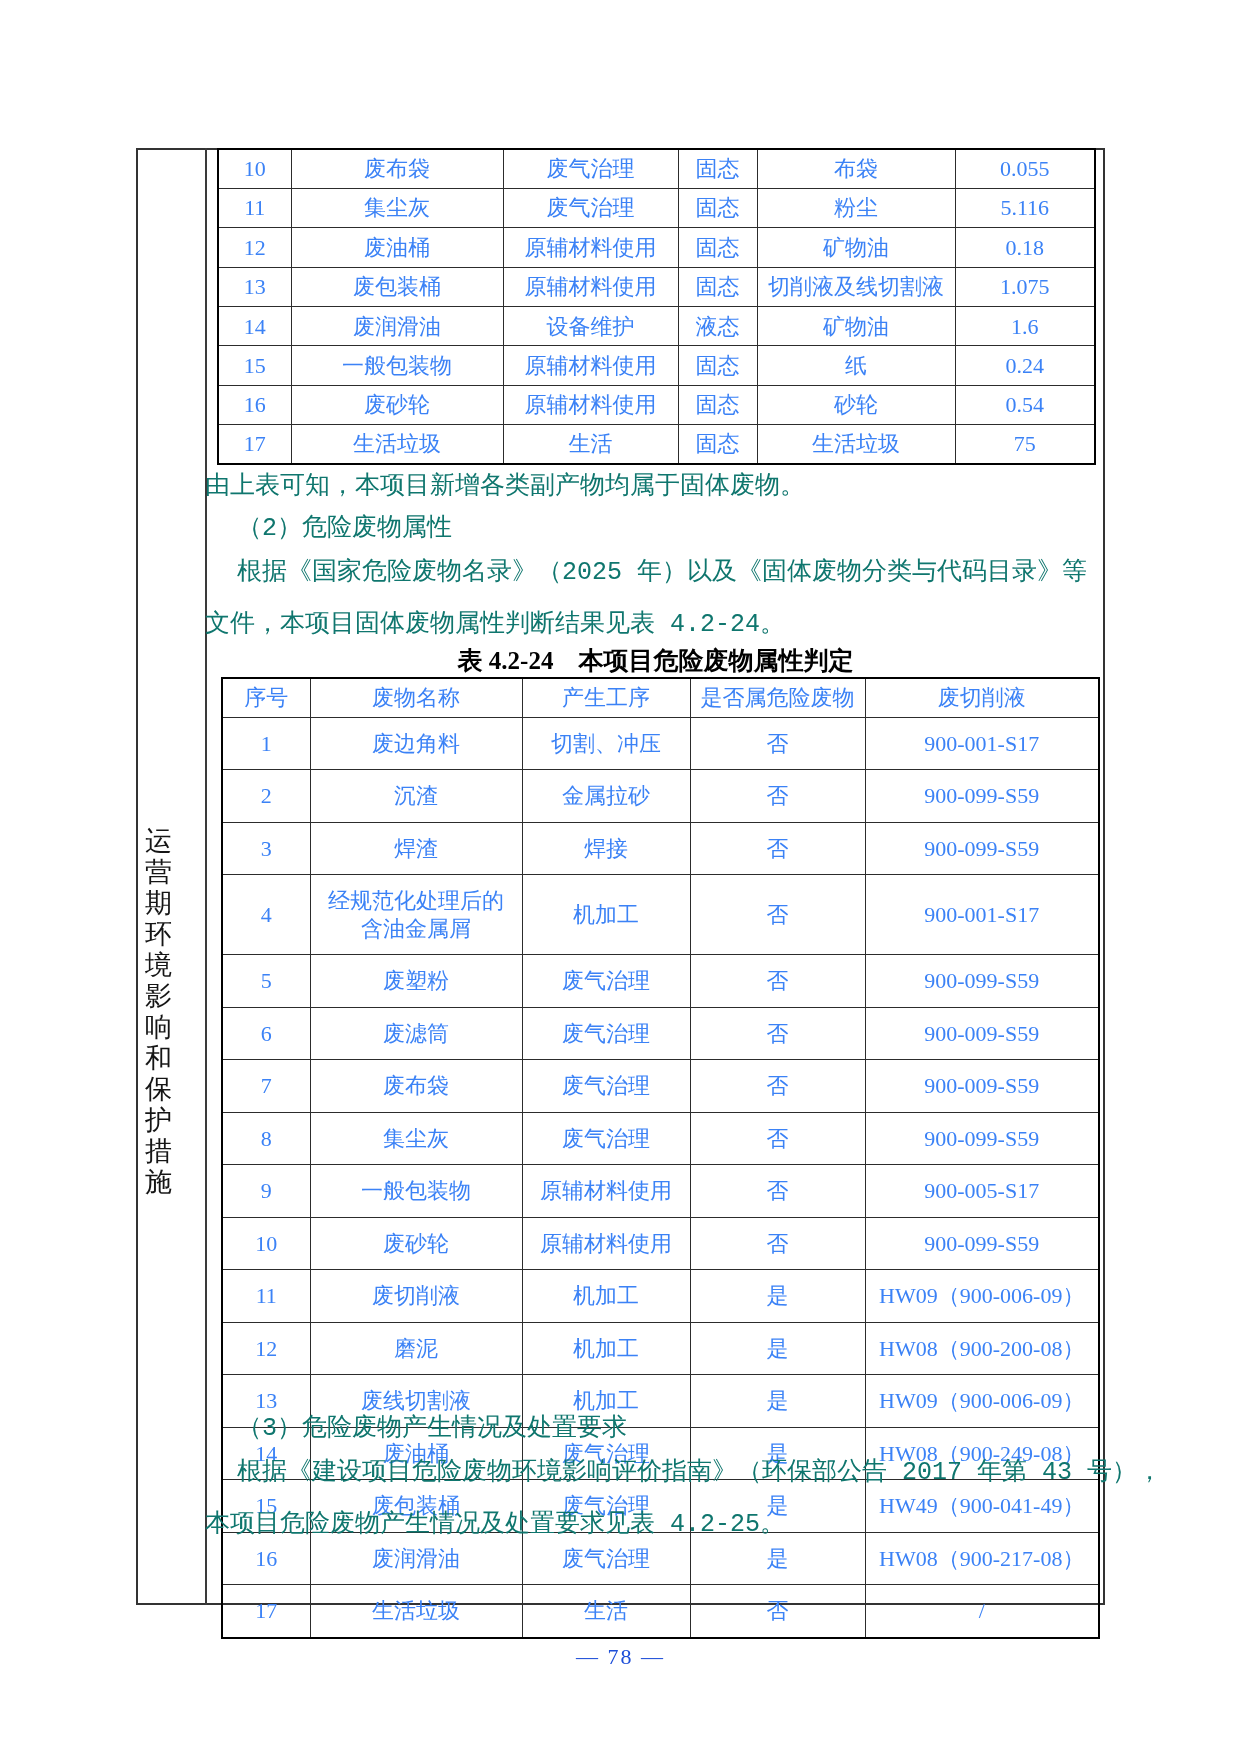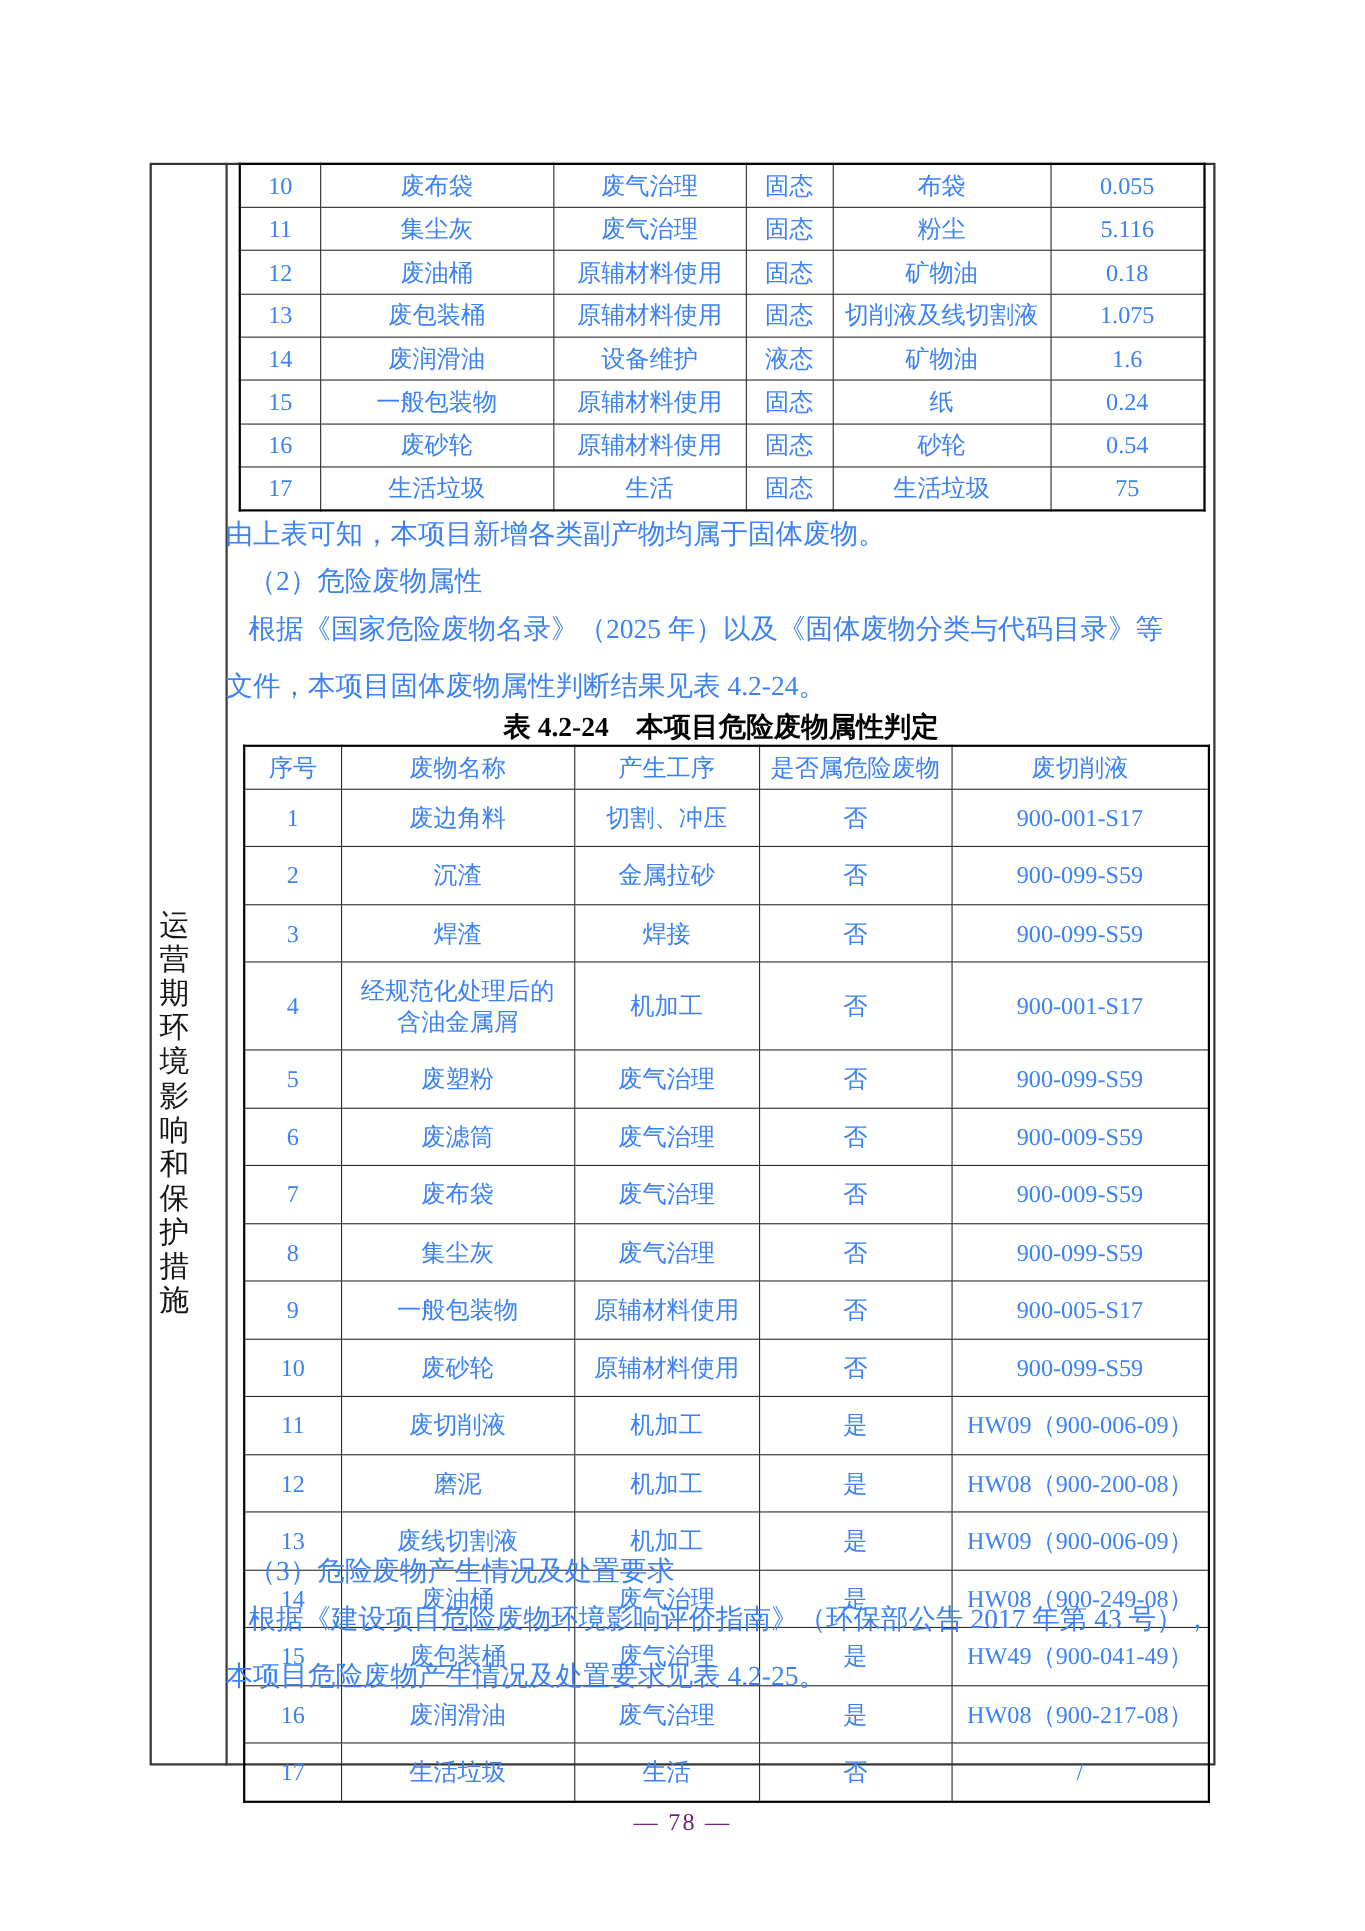--- a/index.html
+++ b/index.html
@@ -37,30 +37,30 @@
   }
   #table1{left:217px;top:148px;width:877px;}
   #table1 tr{height:39.4px;}
   #table2{left:221px;top:677px;width:877px;}
   #table2 tr{height:39px;}
   #table2 tbody tr:nth-child(4){height:64px;}
   #table2 tbody tr td:nth-child(2){padding:12px 12px;}
   
   .para{
     left:205px;width:901px;font-size:25px;line-height:33px;
-    color:#3b82f6;white-space:nowrap;
-  }
-  .indent{padding-left:21px;}
+    color:#0f766e;white-space:nowrap;font-family:Liberation Mono, monospace;
+  }
+  .indent{padding-left:32px;}
   .tbl-title{
     left:205px;width:901px;text-align:center;
     font-size:25px;font-weight:bold;color:#000;
   }
   .page-num{
     left:0;top:1644px;width:1241px;text-align:center;
-    font-size:22px;color:#701a75;letter-spacing:2px;
+    font-size:22px;color:#1d4ed8;letter-spacing:2px;
   }
 </style>
 </head>
 <body>
 
 <div class="abs frame"></div>
 <div class="abs divider"></div>
 <div class="abs sidebar-label">运营期环境影响和保护措施</div>
 
 <table id="table1" class="abs grid">

